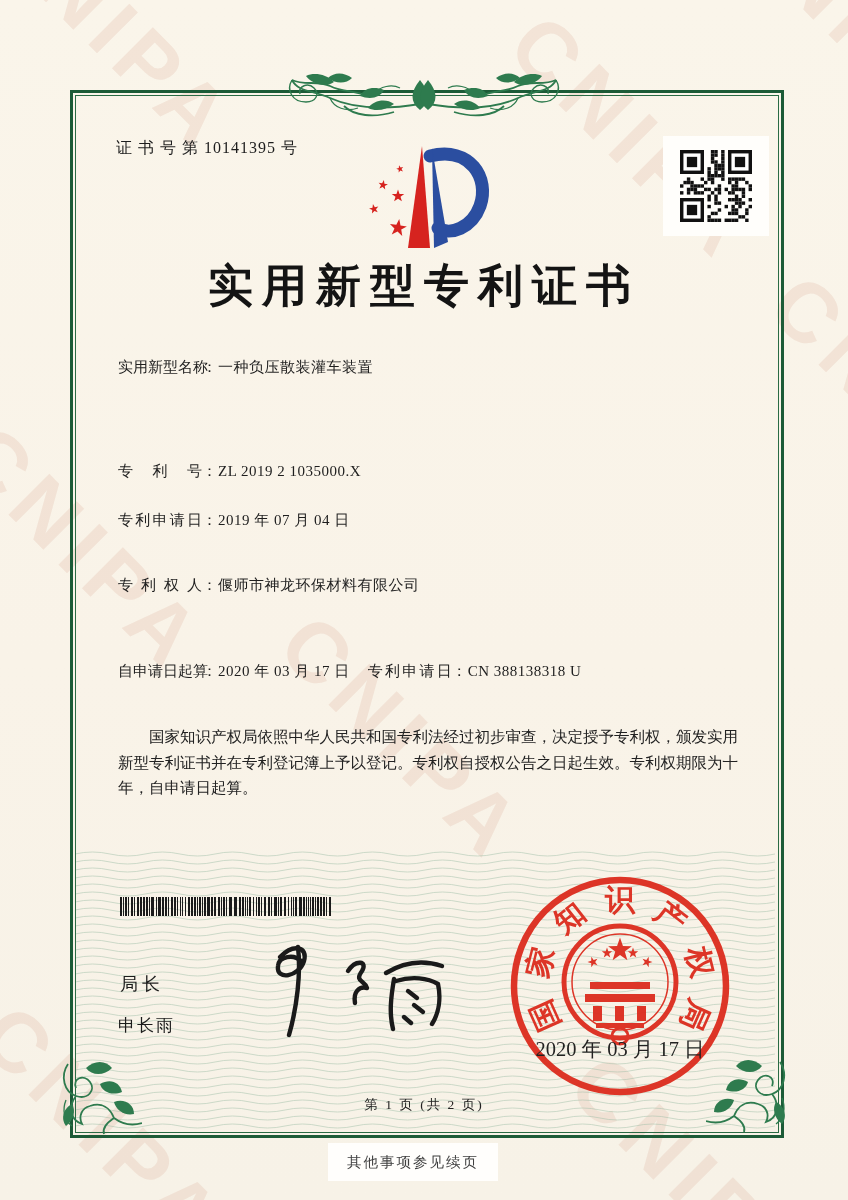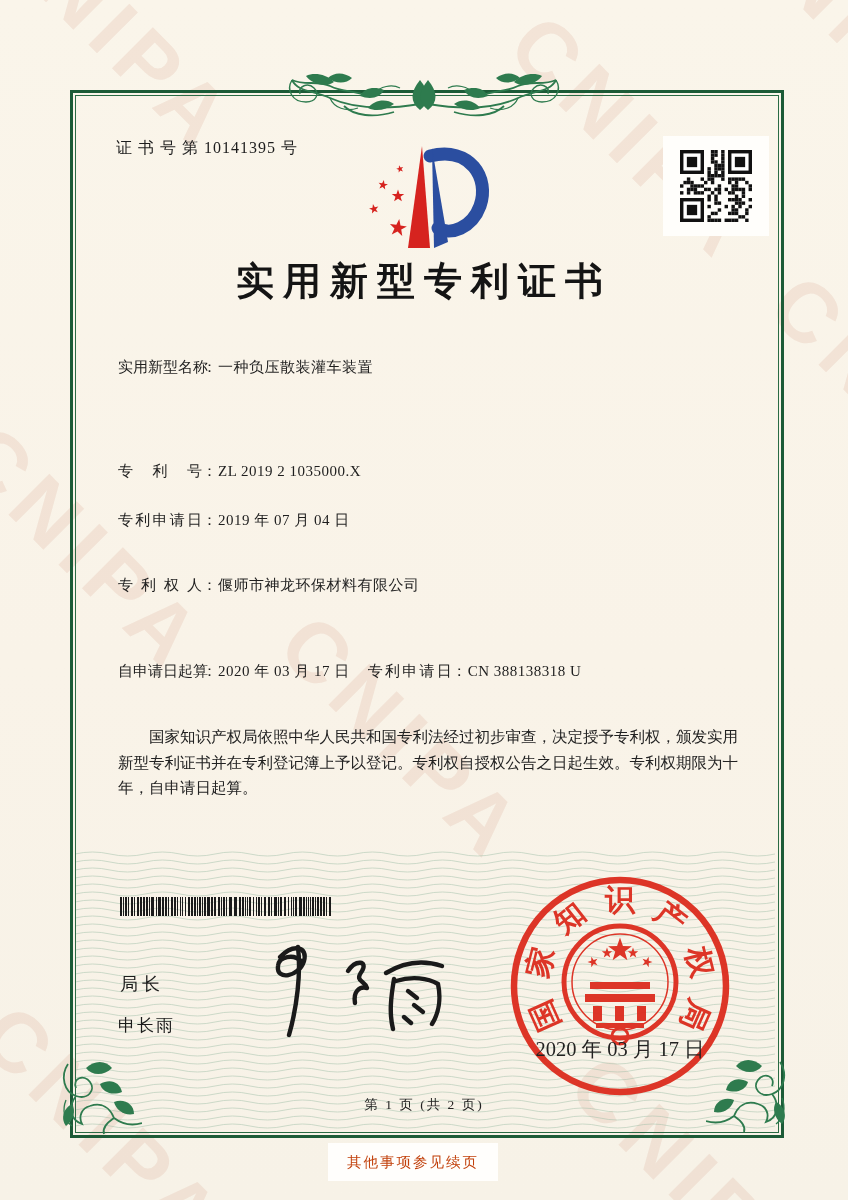--- a/index.html
+++ b/index.html
@@ -19,21 +19,21 @@
   .flourish-top{position:absolute;left:234px;top:60px;width:380px;height:64px;}
   .corner{position:absolute;width:86px;height:76px;}
   .corner.bl{left:56px;top:1060px;}
   .corner.br{left:706px;top:1058px;transform:scaleX(-1);}
   
   .cert-no{position:absolute;left:116px;top:138px;font-size:16px;letter-spacing:1px;color:#1d1d1d;}
   .logo{position:absolute;left:352px;top:140px;width:140px;height:118px;}
   .qr-panel{position:absolute;left:663px;top:136px;width:106px;height:100px;background:#fffefb;
             display:flex;align-items:center;justify-content:center;}
   .title{position:absolute;left:0;top:256px;width:848px;text-align:center;
-         font-size:38px;font-weight:bold;letter-spacing:9px;color:#141414;}
+         font-size:45px;font-weight:bold;letter-spacing:9px;color:#141414;}
   
   .frow{position:absolute;left:118px;width:620px;font-size:15px;color:#1e1e1e;white-space:nowrap;}
   .flabel{display:inline-block;width:84px;text-align:justify;text-align-last:justify;vertical-align:top;}
   .fcolon{display:inline-block;width:16px;}
   .fvalue{letter-spacing:.5px;}
   .row7-g2{margin-left:18px;}
   
   .paras{position:absolute;left:118px;top:724px;width:620px;font-size:15.5px;line-height:25.5px;
          color:#222;text-align:justify;}
   .paras p{margin:0;text-indent:2em;}
@@ -46,21 +46,21 @@
   .sig-script{position:absolute;left:252px;top:935px;width:205px;height:108px;}
   
   .seal{position:absolute;left:504px;top:870px;width:232px;height:232px;opacity:.94;}
   .ring-char{fill:#dc2a1c;font-size:30px;font-weight:bold;text-anchor:middle;
              font-family:"Liberation Serif",serif;}
   .seal-date{fill:#161616;font-size:20.5px;text-anchor:middle;font-family:"Liberation Serif",serif;}
   
   .page-info{position:absolute;left:0;top:1096px;width:848px;text-align:center;font-size:13.5px;
              letter-spacing:2px;color:#222;}
   .cont-note{position:absolute;left:328px;top:1143px;width:170px;height:38px;background:#fffefc;
-             text-align:center;line-height:38px;font-size:14.5px;letter-spacing:2px;color:#c2410c;}
+             text-align:center;line-height:38px;font-size:14.5px;letter-spacing:2px;color:#404040;}
 </style>
 </head>
 <body>
 
 <div class="page">
 
   <div class="wm" style="left:-40px;top:-20px;">CNIPA</div>
   <div class="wm" style="left:480px;top:90px;">CNIPA</div>
   <div class="wm" style="left:700px;top:-30px;">CNIPA</div>
   <div class="wm" style="left:740px;top:350px;">CNIPA</div>

